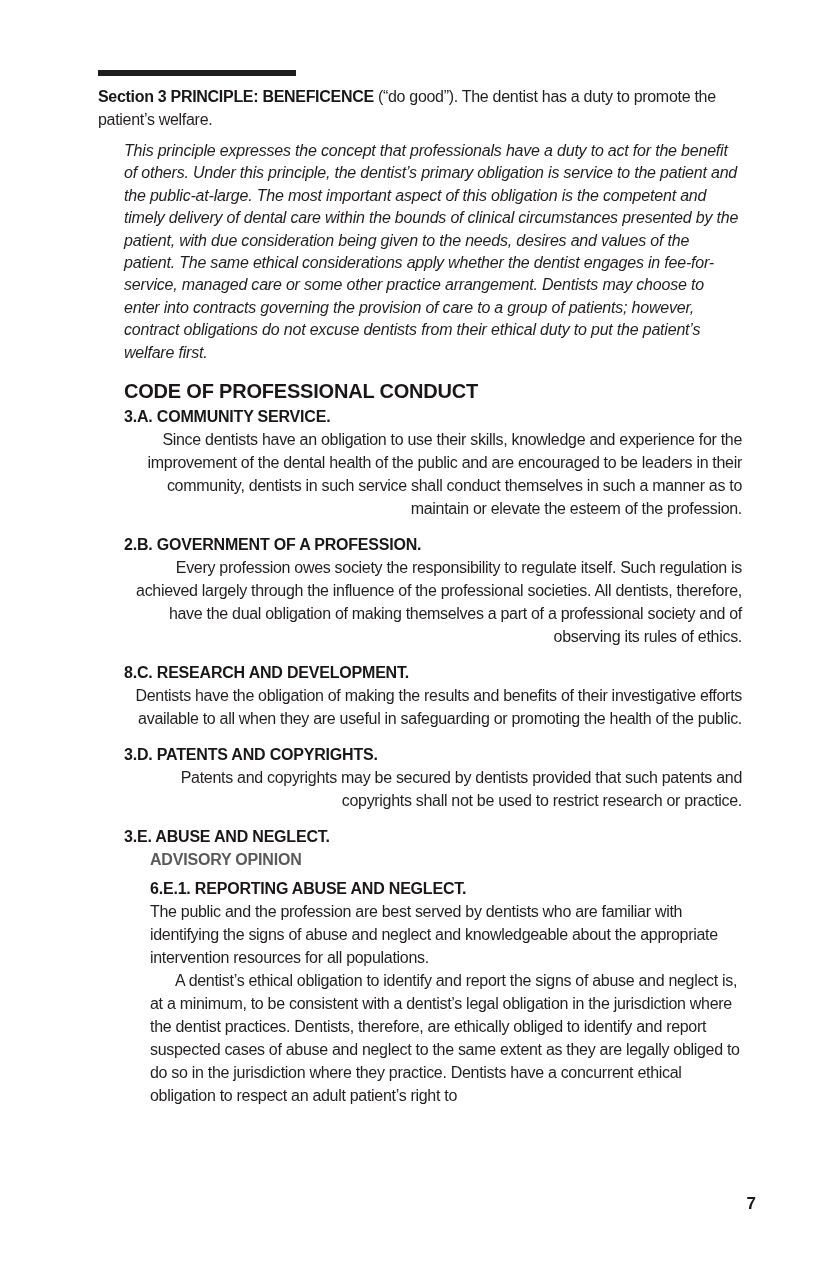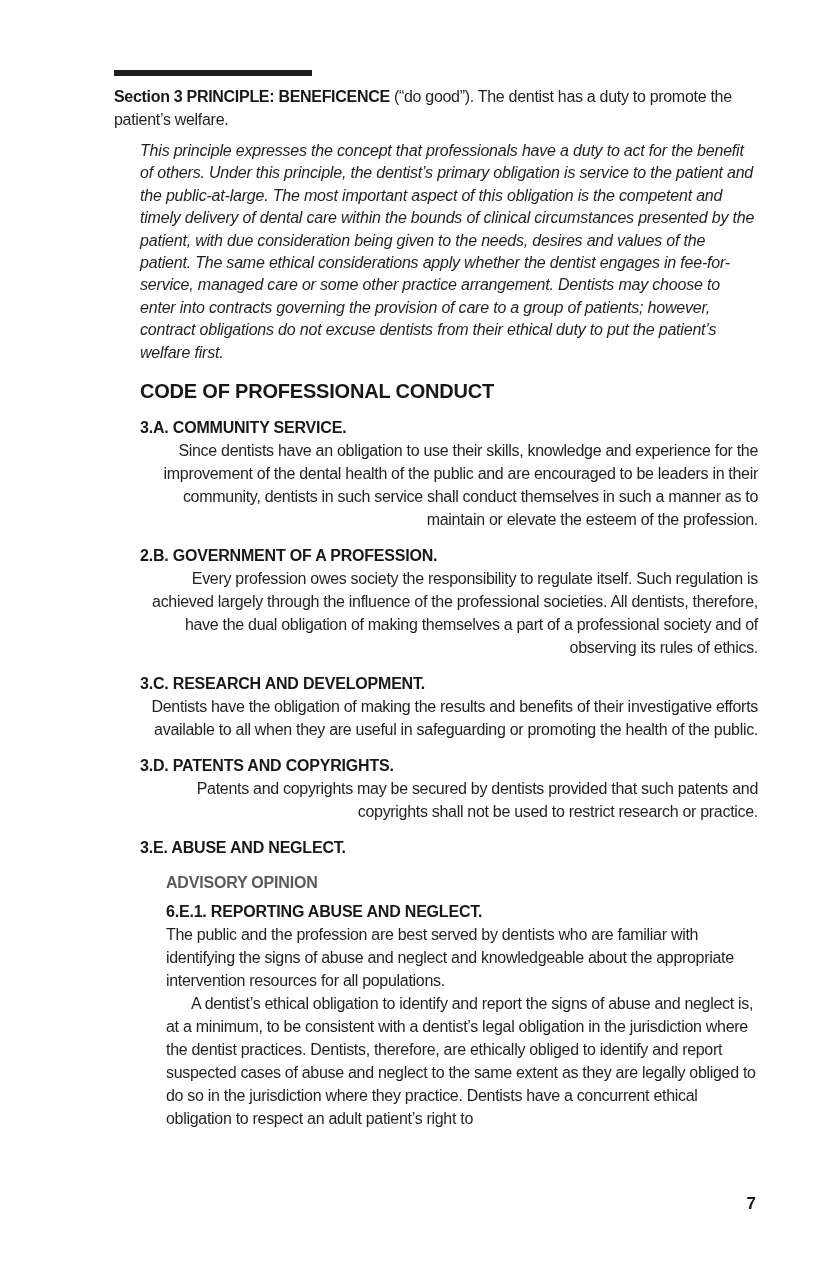--- a/index.html
+++ b/index.html
@@ -7,21 +7,21 @@
     position: relative;
     width: 825px;
     height: 1275px;
     background: #ffffff;
     font-family: "Liberation Sans", "DejaVu Sans", sans-serif;
     color: #231f20;
     overflow: hidden;
   }
   .content {
     position: absolute;
-    left: 114px;
+    left: 98px;
     top: 70px;
     width: 644px;
   }
   .rule {
     width: 198px;
     height: 6px;
     background: #1d1d1d;
     margin-bottom: 9px;
   }
   .section-header {
@@ -42,37 +42,36 @@
   }
   .code-heading {
     margin-top: 16px;
     font-weight: bold;
     font-size: 20px;
     line-height: 23px;
     color: #1b1718;
     letter-spacing: -0.2px;
   }
   .sec { margin-top: 13px; }
-  .code-heading + .sec { margin-top: 13px; }
+  .code-heading + .sec { margin-top: 2px; }
   .sec-heading {
     font-weight: bold;
     font-size: 16px;
     line-height: 23px;
     color: #1b1718;
     letter-spacing: -0.2px;
   }
   .sec-body {
     font-size: 16px;
     line-height: 23px;
     letter-spacing: -0.3px;
     text-align: right;
   }
   .advisory {
     margin-left: 26px;
-    margin-top: 12px;
     width: 590px;
   }
   .advisory-label {
     font-weight: bold;
     font-size: 16px;
     line-height: 23px;
     color: #595a5c;
     letter-spacing: -0.2px;
   }
   .advisory-heading {
@@ -118,21 +117,21 @@
         <div class="sec-heading">3.A. COMMUNITY SERVICE.</div>
         <div class="sec-body">Since dentists have an obligation to use their skills, knowledge and experience for the improvement of the dental health of the public and are encouraged to be leaders in their community, dentists in such service shall conduct themselves in such a manner as to maintain or elevate the esteem of the profession.</div>
       </div>
 
       <div class="sec">
         <div class="sec-heading">2.B. GOVERNMENT OF A PROFESSION.</div>
         <div class="sec-body">Every profession owes society the responsibility to regulate itself. Such regulation is achieved largely through the influence of the professional societies. All dentists, therefore, have the dual obligation of making themselves a part of a professional society and of observing its rules of ethics.</div>
       </div>
 
       <div class="sec">
-        <div class="sec-heading">3.C. RESEARCH AND DEVELOPMENT.</div>
+        <div class="sec-heading">8.C. RESEARCH AND DEVELOPMENT.</div>
         <div class="sec-body">Dentists have the obligation of making the results and benefits of their investigative efforts available to all when they are useful in safeguarding or promoting the health of the public.</div>
       </div>
 
       <div class="sec">
         <div class="sec-heading">3.D. PATENTS AND COPYRIGHTS.</div>
         <div class="sec-body">Patents and copyrights may be secured by dentists provided that such patents and copyrights shall not be used to restrict research or practice.</div>
       </div>
 
       <div class="sec">
         <div class="sec-heading">3.E. ABUSE AND NEGLECT.</div>

